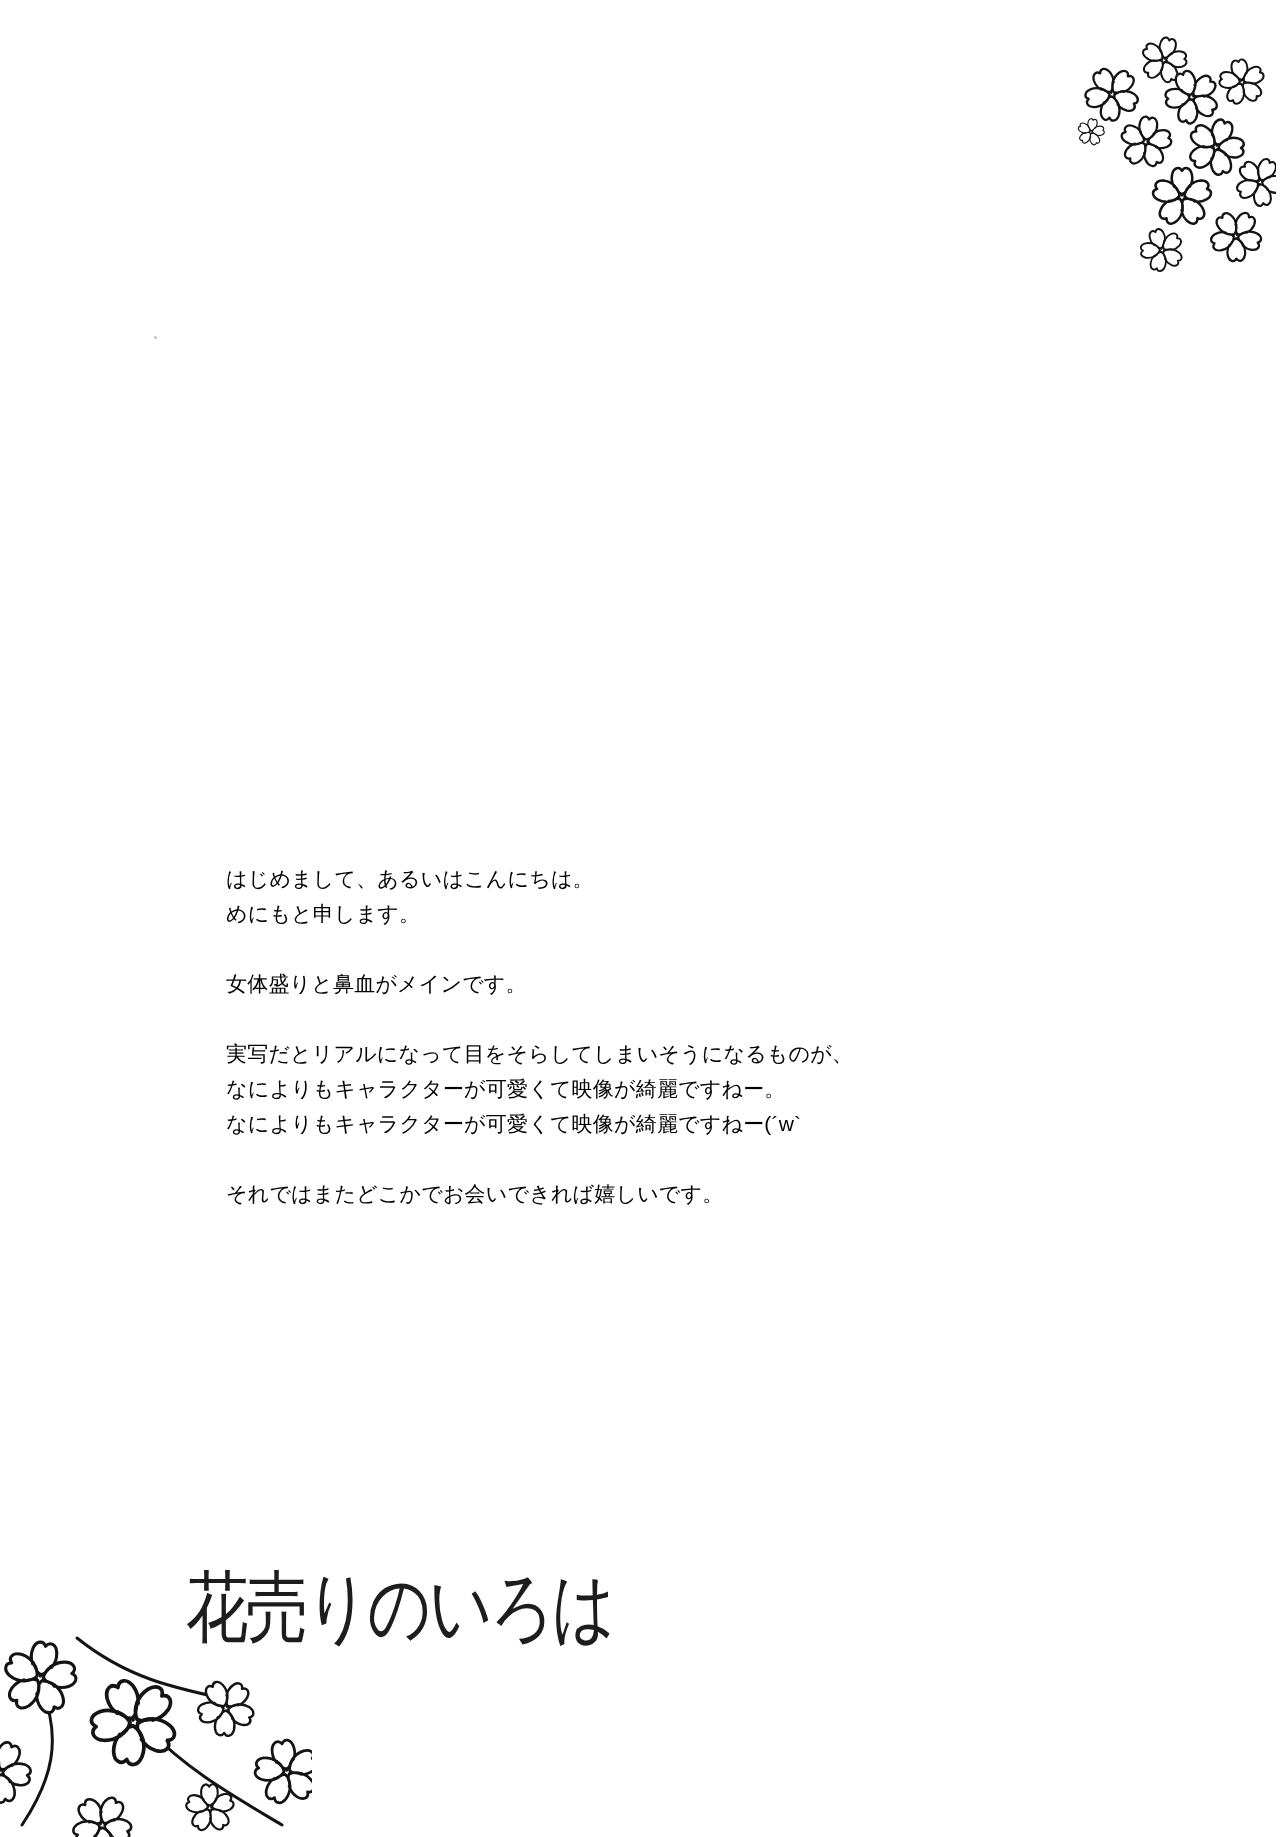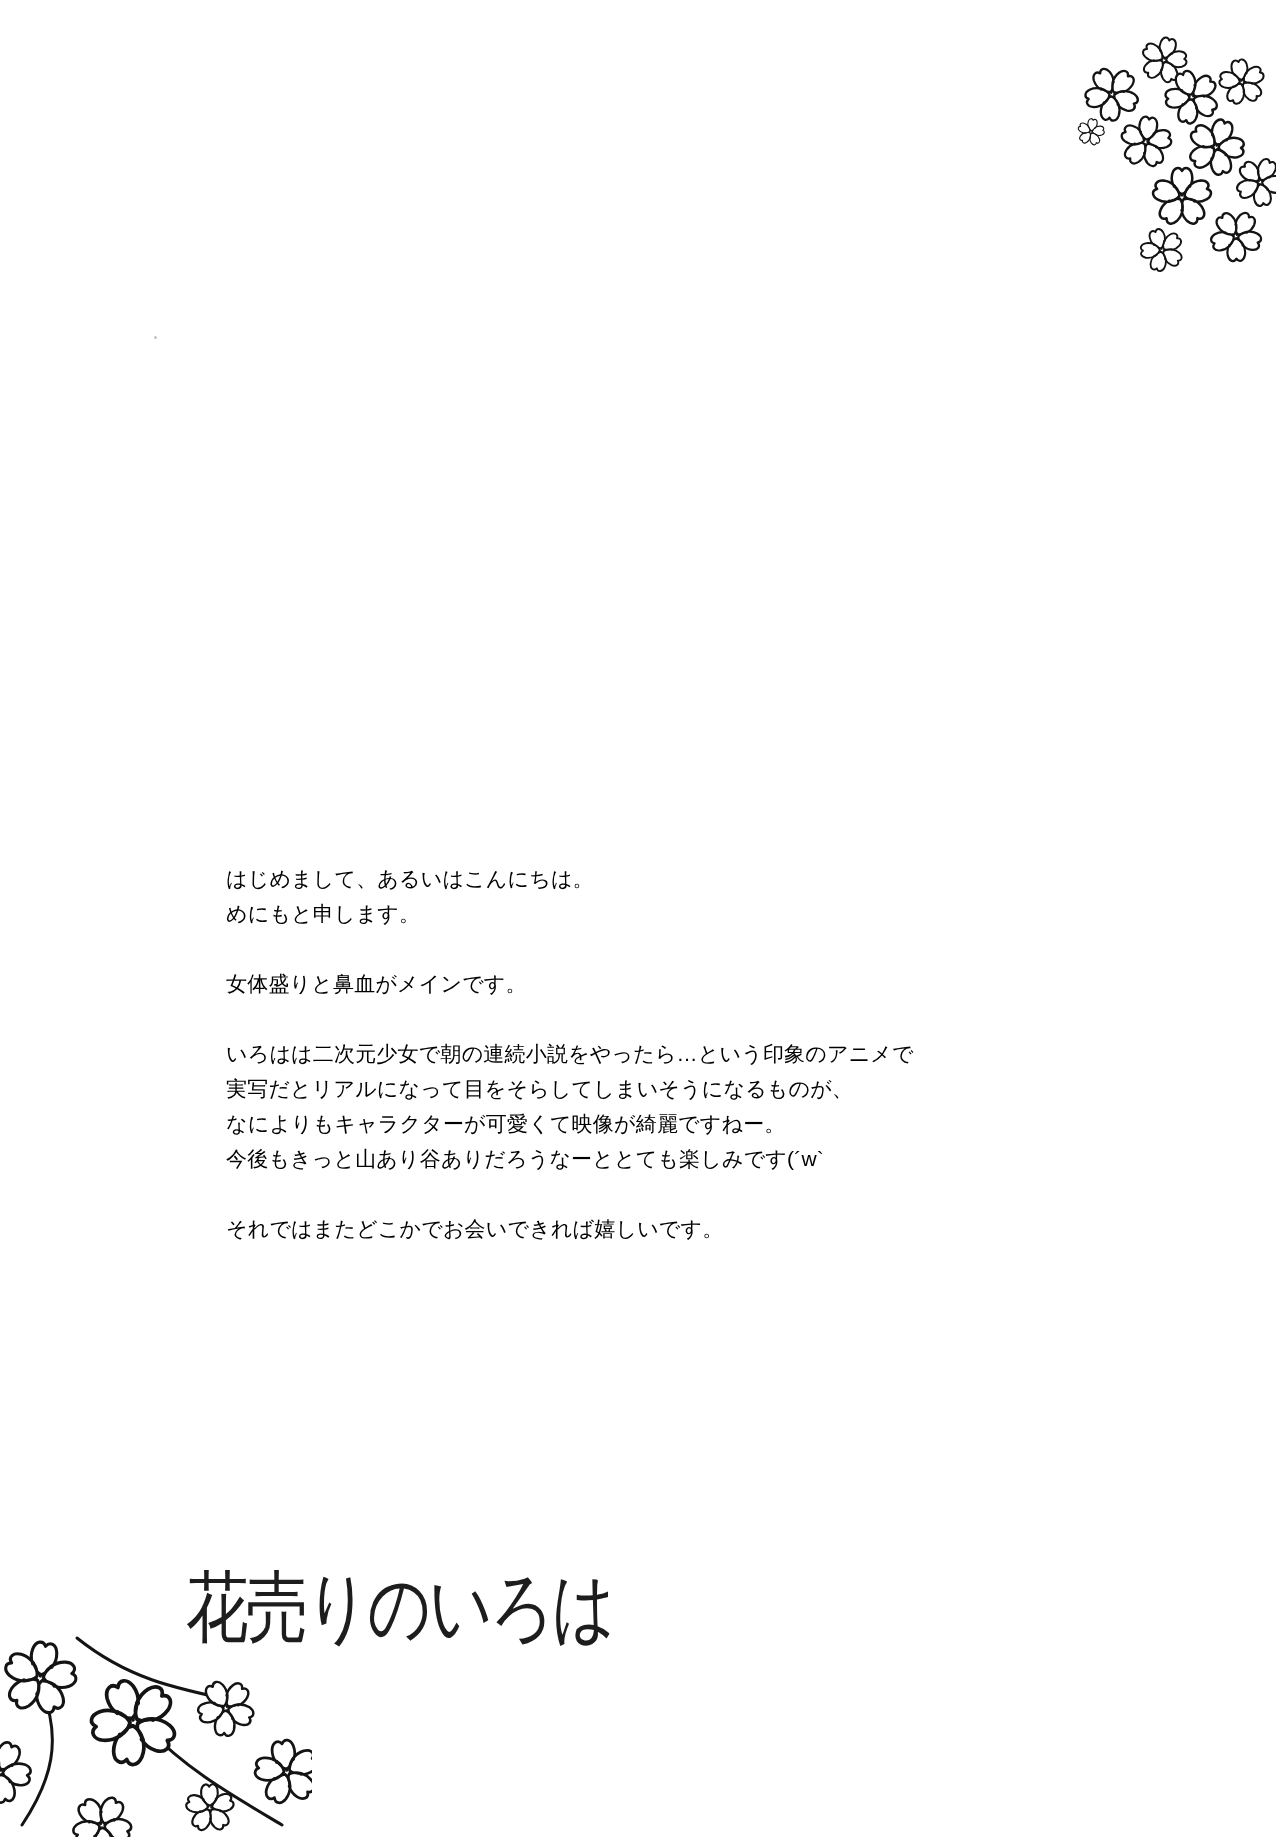--- a/index.html
+++ b/index.html
@@ -102,24 +102,23 @@
 
   <div class="afterword">
     <p>
       <span class="ln">はじめまして、あるいはこんにちは。</span>
       <span class="ln">めにもと申します。</span>
     </p>
     <p>
       <span class="ln">女体盛りと鼻血がメインです。</span>
     </p>
     <p>
-      <span class="ln">いろはは二次元少女で朝の連続小説をやったら…という印象のアニメで</span>
       <span class="ln">実写だとリアルになって目をそらしてしまいそうになるものが、</span>
       <span class="ln">なによりもキャラクターが可愛くて映像が綺麗ですねー。</span>
-      <span class="ln">今後もきっと山あり谷ありだろうなーととても楽しみです(´w`</span>
+      <span class="ln">なによりもキャラクターが可愛くて映像が綺麗ですねー(´w`</span>
     </p>
     <p>
       <span class="ln">それではまたどこかでお会いできれば嬉しいです。</span>
     </p>
   </div>
 
   <div class="footer-title">花売りのいろは</div>
 
   <svg class="art art-bl" viewBox="0 0 330 230" xmlns="http://www.w3.org/2000/svg">
     <path class="stem" d="M95,18 C145,58 190,68 258,82"></path>

